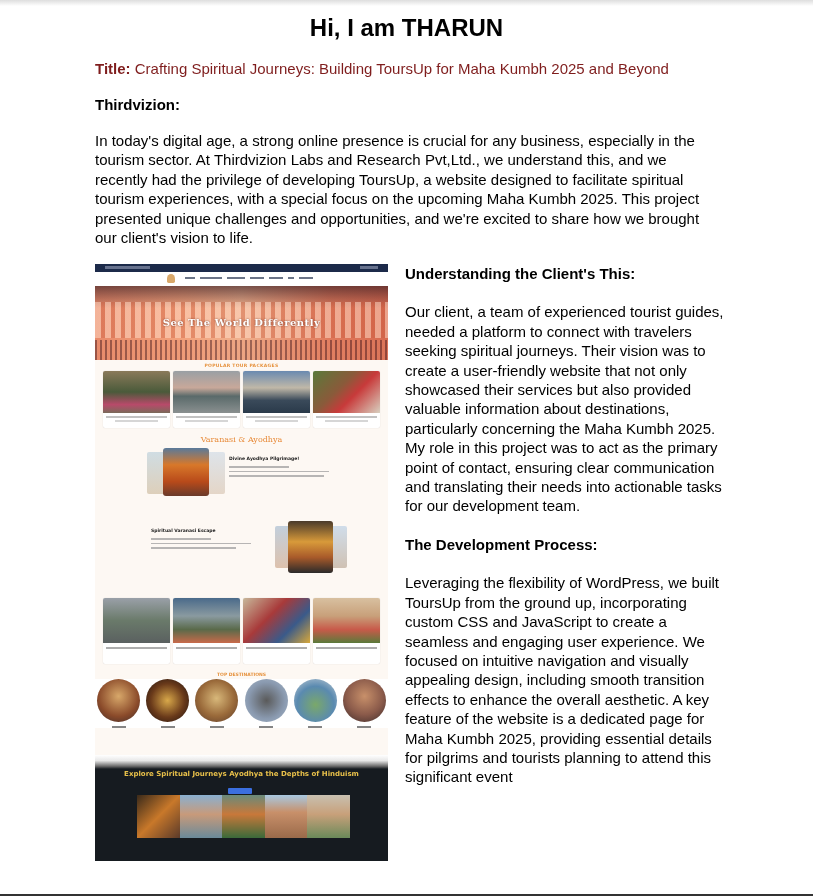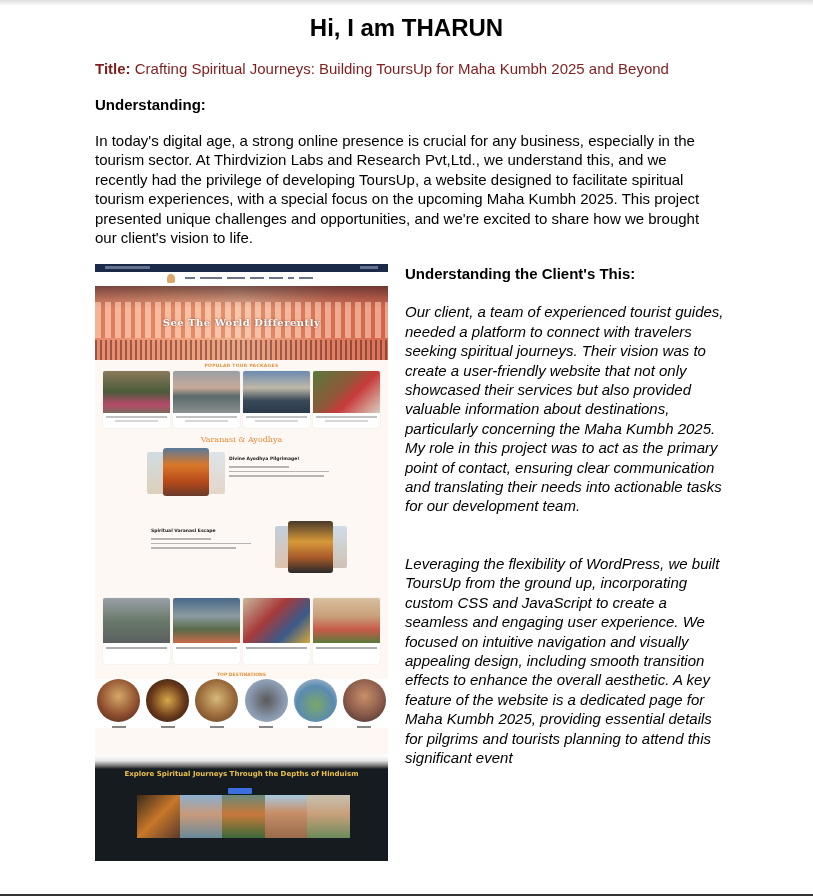--- a/index.html
+++ b/index.html
@@ -30,21 +30,21 @@
   }
   .intro-body {
     position: absolute; left: 95px; top: 131px; width: 625px;
     font-size: 15px; line-height: 19.4px; color: #000; margin: 0;
   }
   .right-col {
     position: absolute; left: 405px; top: 264px; width: 320px;
     font-size: 15px; line-height: 19.4px; color: #000;
   }
   .right-col h3 { margin: 0; font-size: 15px; font-weight: bold; }
-  .right-col p { margin: 0; font-style: italic; }
+  .right-col p { margin: 0; }
   .sec-gap { height: 19px; }
 
   
   .site {
     position: absolute; left: 95px; top: 264px; width: 293px; height: 597px;
     background: #fdf8f3; overflow: hidden;
     font-family: "DejaVu Sans", sans-serif;
   }
   .site-topbar { height: 8px; background: #1c2a4a; position: relative; }
   .site-topbar .tb-text { position:absolute; left:10px; top:2px; width:45px; height:3px; background:#9aa4bd; opacity:.6; }
@@ -103,21 +103,21 @@
 <body>
 
 <div class="top-shadow"></div>
 
 <h1>Hi, I am THARUN</h1>
 
 <div class="title-line">
   <b>Title:</b><span> Crafting Spiritual Journeys: Building ToursUp for Maha Kumbh 2025 and Beyond</span>
 </div>
 
-<h2 class="intro-heading">Understanding:</h2>
+<h2 class="intro-heading">Thirdvizion:</h2>
 <p class="intro-body">In today's digital age, a strong online presence is crucial for any business, especially in the tourism sector. At Thirdvizion Labs and Research Pvt,Ltd., we understand this, and we recently had the privilege of developing ToursUp, a website designed to facilitate spiritual tourism experiences, with a special focus on the upcoming Maha Kumbh 2025. This project presented unique challenges and opportunities, and we're excited to share how we brought our client's vision to life.</p>
 
 <div class="site">
   <div class="site-topbar">
     <span class="tb-text"></span>
     <span class="tb-icons"></span>
   </div>
   <div class="site-nav">
     <span class="logo"></span>
     <div class="nav-items">
@@ -227,35 +227,36 @@
         <div class="lbl"></div>
       </div>
     <div class="dest">
         <div class="circle" style="background:radial-gradient(circle at 50% 40%,#c8906a,#8a5a4a 55%,#3a2a2a)"></div>
         <div class="lbl"></div>
       </div>
   </div>
 
   <div class="dark">
     <div class="torn"></div>
-    <div class="dk-title">Explore Spiritual Journeys Through the Depths of Hinduism</div>
+    <div class="dk-title">Explore Spiritual Journeys Ayodhya the Depths of Hinduism</div>
     <div class="dk-btn"></div>
     <div class="strip">
       <div style="background:linear-gradient(135deg,#3a2a1a,#c8782a 50%,#5a3a2a)"></div>
       <div style="background:linear-gradient(180deg,#8ab0d0,#c89a7a 45%,#6a8a9a)"></div>
       <div style="background:linear-gradient(180deg,#6a8a7a,#c8783a 45%,#3a6a3a)"></div>
       <div style="background:linear-gradient(180deg,#a8c8e0,#c8906a 40%,#9a6a4a)"></div>
       <div style="background:linear-gradient(180deg,#c8c0b0,#c8a07a 45%,#6a8a5a)"></div>
     </div>
   </div>
 </div>
 
 <div class="right-col">
   <h3>Understanding the Client's This:</h3>
   <div class="sec-gap"></div>
   <p>Our client, a team of experienced tourist guides, needed a platform to connect with travelers seeking spiritual journeys. Their vision was to create a user-friendly website that not only showcased their services but also provided valuable information about destinations, particularly concerning the Maha Kumbh 2025. My role in this project was to act as the primary point of contact, ensuring clear communication and translating their needs into actionable tasks for our development team.</p>
   <div class="sec-gap"></div>
+  <h3>The Development Process:</h3>
   <div class="sec-gap"></div>
   <p>Leveraging the flexibility of WordPress, we built ToursUp from the ground up, incorporating custom CSS and JavaScript to create a seamless and engaging user experience. We focused on intuitive navigation and visually appealing design, including smooth transition effects to enhance the overall aesthetic. A key feature of the website is a dedicated page for Maha Kumbh 2025, providing essential details for pilgrims and tourists planning to attend this significant event</p>
   <div class="sec-gap"></div>
 </div>
 
 <div class="bottom-rule"></div>
 
 </body></html>

